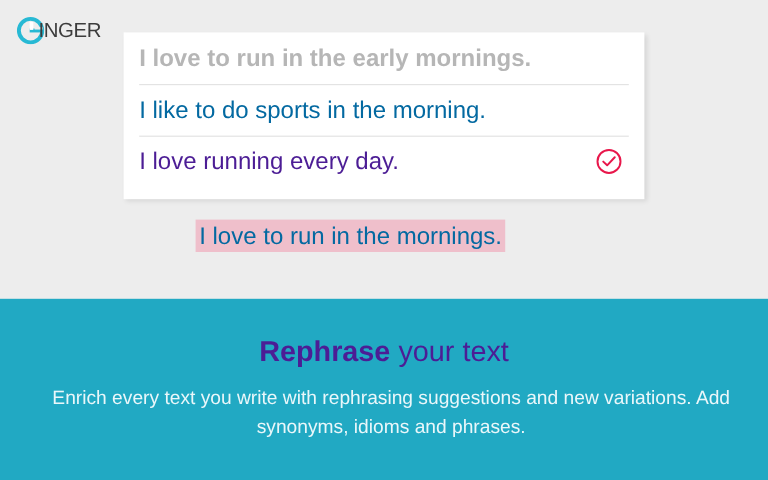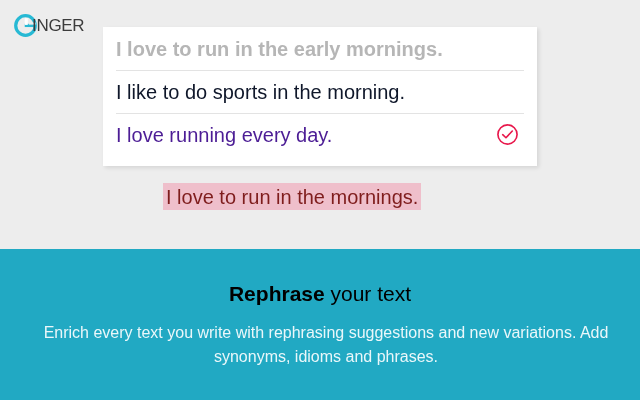--- a/index.html
+++ b/index.html
@@ -76,21 +76,21 @@
     height: 1px;
     background: #e3e3e3;
   }
   .card-row-text {
     font-size: 20px;
     line-height: 24px;
     white-space: nowrap;
     flex: 1 1 auto;
   }
   .row-muted .card-row-text { color: #b6b6b6; font-weight: bold; }
-  .row-normal .card-row-text { color: #0f172a; }
+  .row-normal .card-row-text { color: #0369a1; }
   .row-active .card-row-text { color: #4c1d95; }
 
   .check-icon {
     width: 23px;
     height: 23px;
     flex: 0 0 23px;
     display: block;
   }
 
   
@@ -100,39 +100,39 @@
     top: 183px;
     height: 27px;
     background: #efbfcb;
     display: flex;
     align-items: center;
     padding: 0 3px;
   }
   .highlight-line span {
     font-size: 20px;
     line-height: 24px;
-    color: #7f1d1d;
+    color: #0369a1;
     white-space: nowrap;
   }
 
   
   .banner {
     position: absolute;
     left: 0;
     top: 249px;
     width: 640px;
     height: 151px;
     background: #21a9c3;
     text-align: center;
     padding-top: 28px;
   }
   .banner-title {
-    font-size: 21px;
+    font-size: 24px;
     line-height: 34px;
-    color: #000000;
+    color: #4c1d95;
     font-weight: 400;
   }
   .banner-title b { font-weight: 700; }
   .banner-sub {
     margin-top: 10px;
     font-size: 16px;
     line-height: 24px;
     color: #eaf7fa;
     padding: 0 28px;
     margin-left: 12px;

